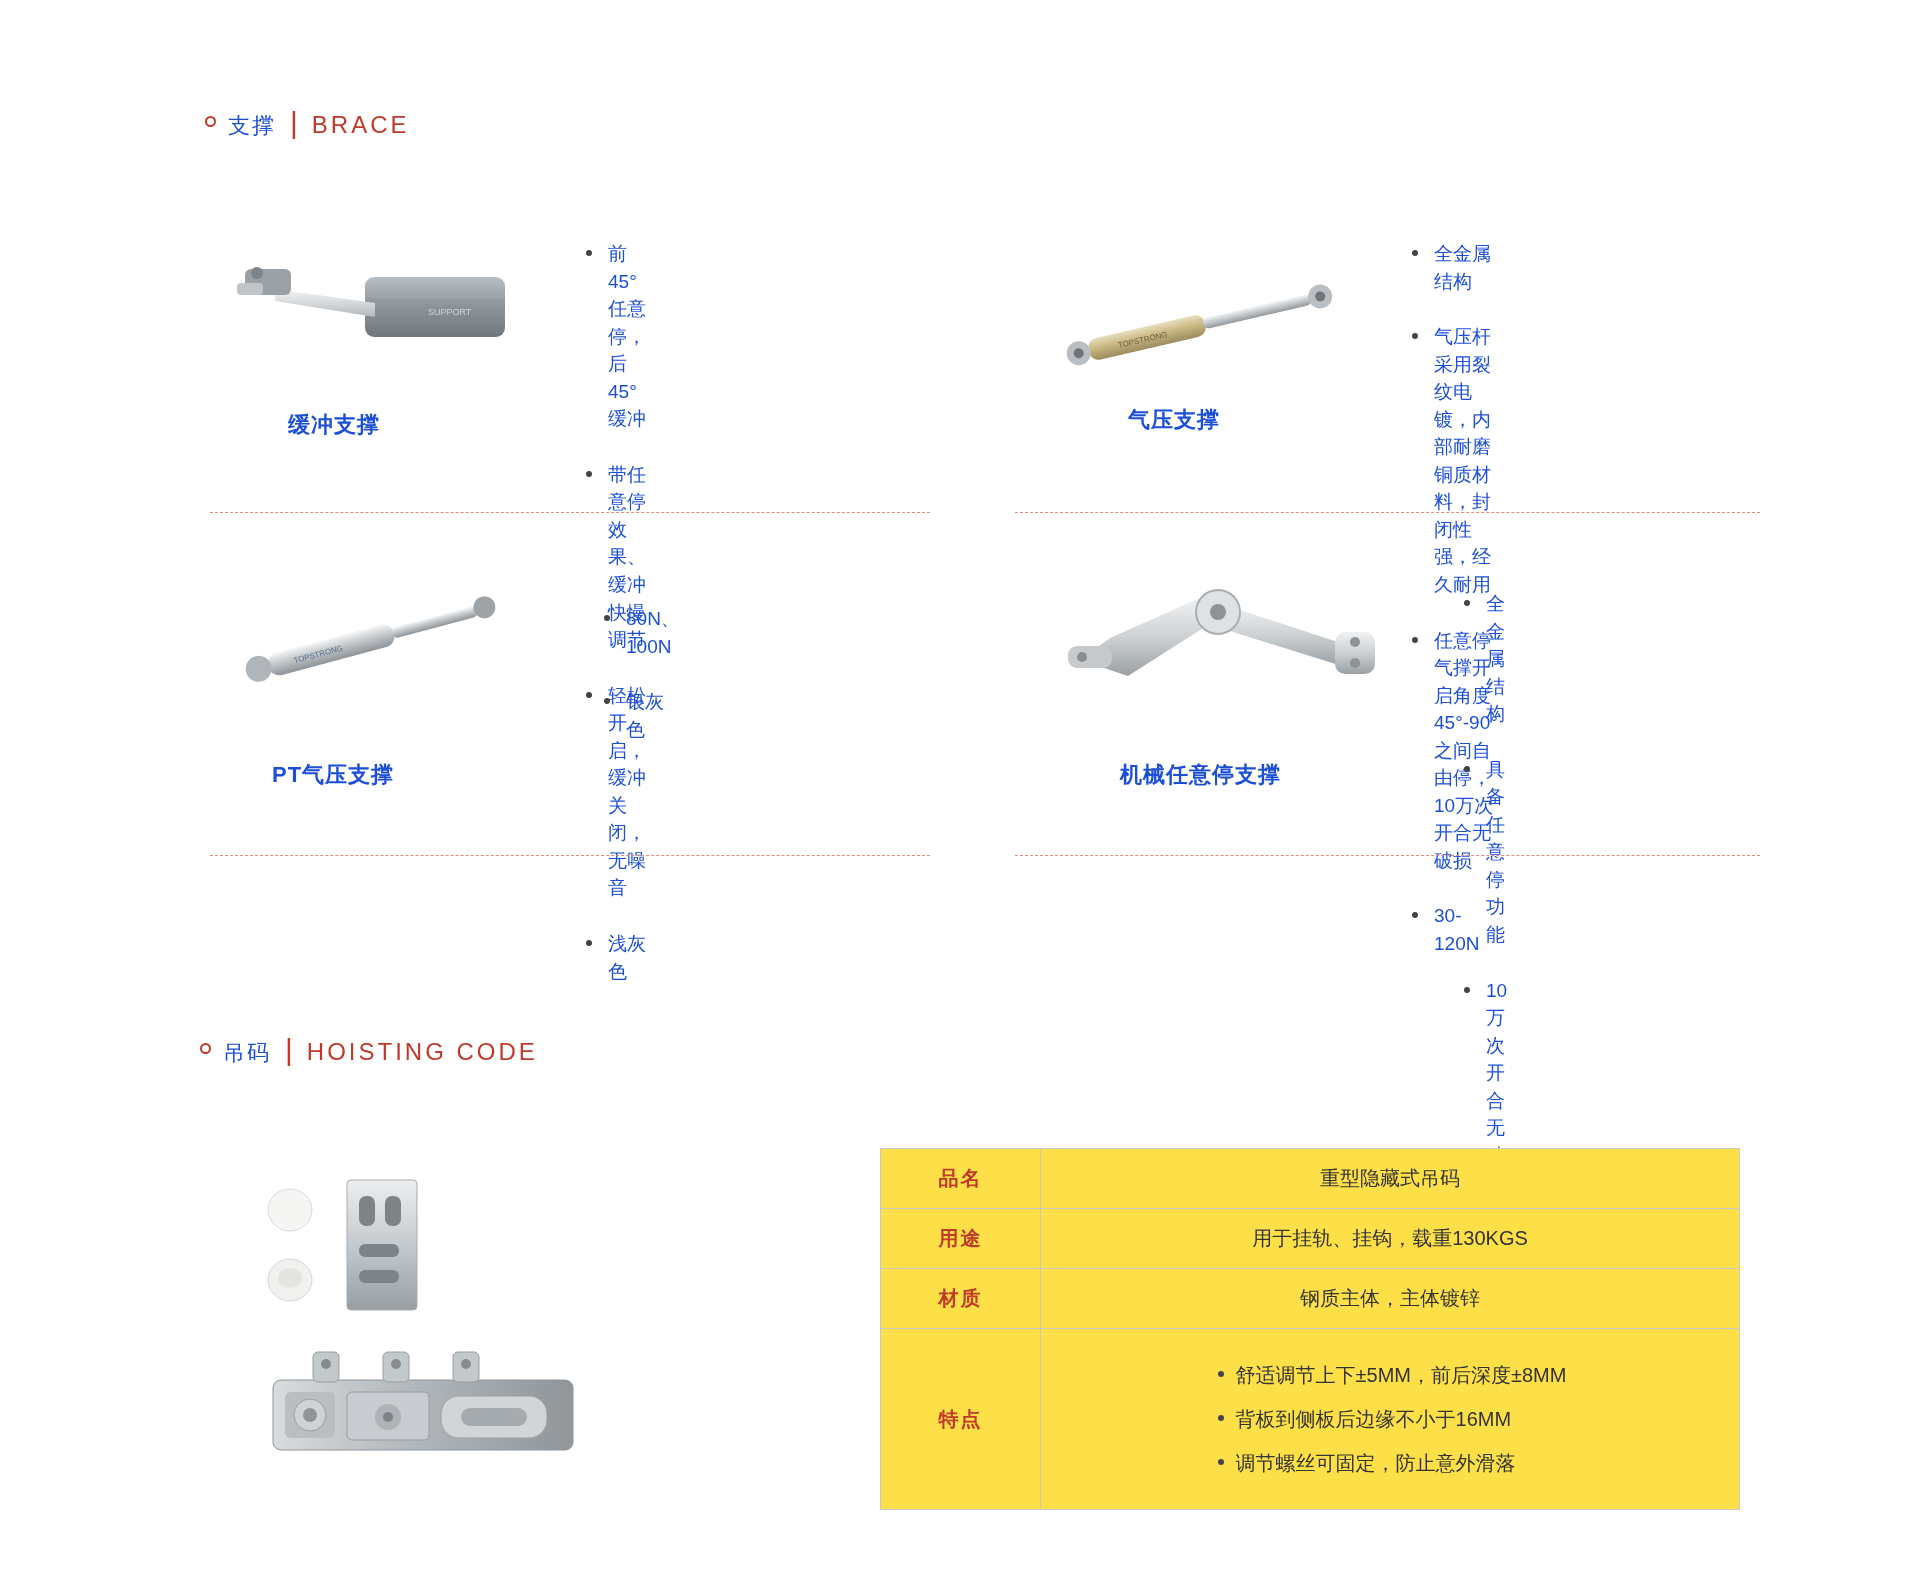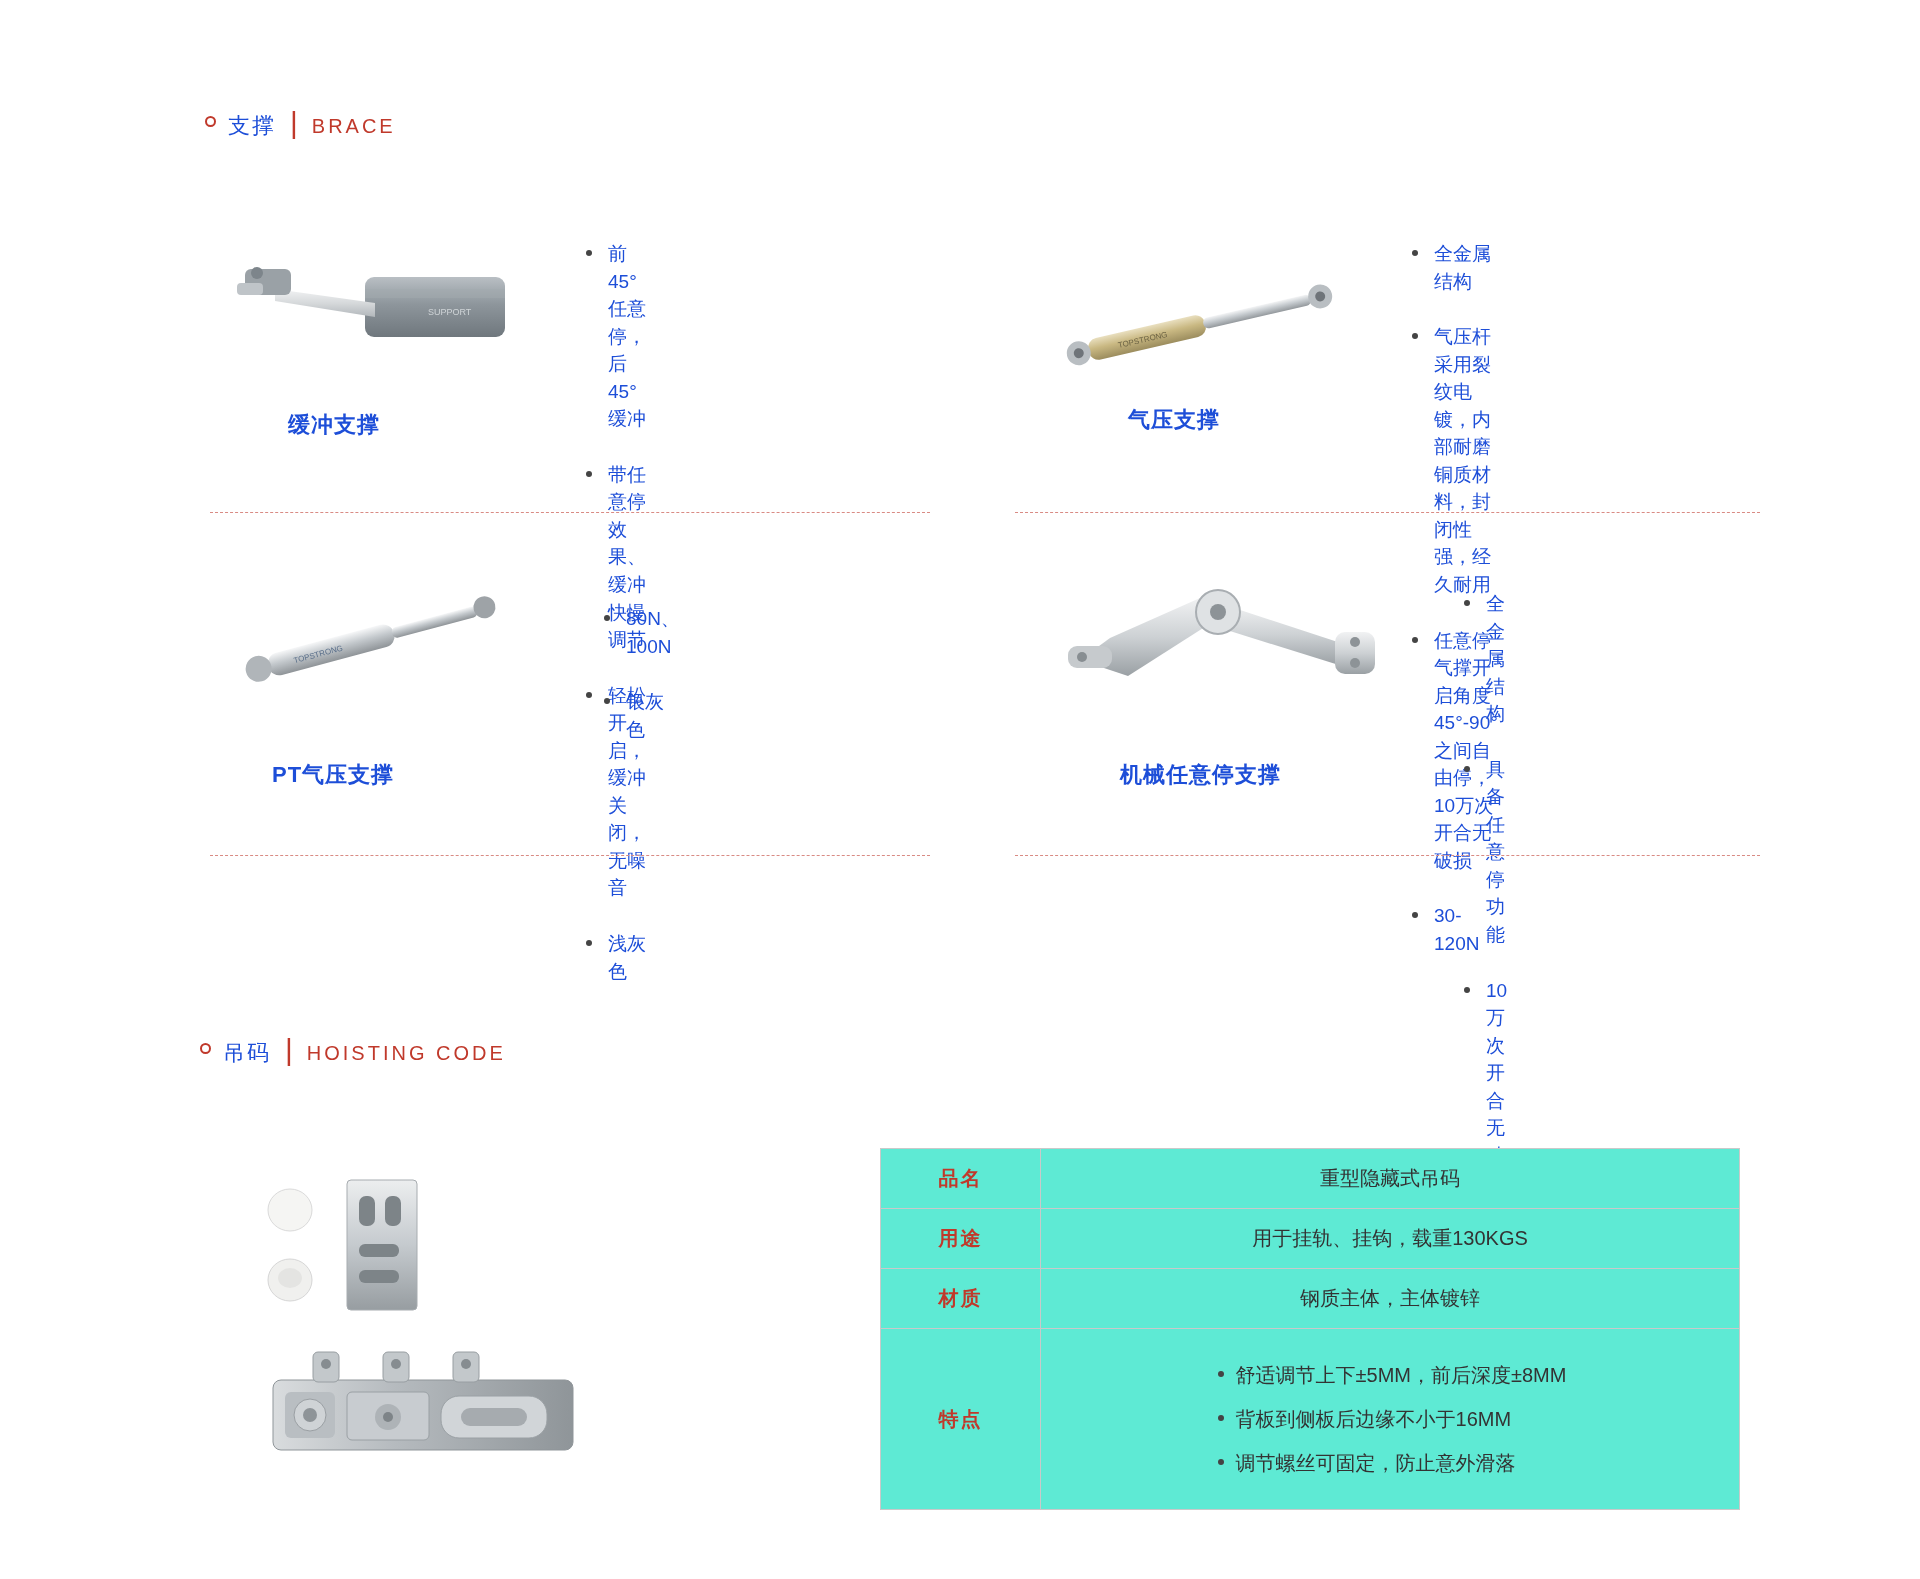--- a/index.html
+++ b/index.html
@@ -41,21 +41,21 @@
     line-height: 1;
   }
   .sec-bar {
     color: #c0392b;
     font-size: 30px;
     font-weight: 300;
     margin: 0 4px;
     line-height: 1;
   }
   .sec-en {
-    font-size: 20px;
+    font-size: 24px;
     color: #c0392b;
     letter-spacing: 3px;
     font-weight: 400;
     line-height: 1;
   }
 
   
   .cell { position: absolute; }
   .cell-img {
     position: absolute;
@@ -95,21 +95,21 @@
   .divider {
     position: absolute;
     border-top: 1px dashed #d98b84;
     height: 0;
   }
 
   
   .spec-table {
     position: absolute;
     border-collapse: collapse;
-    background: #5eead4;
+    background: #fde047;
   }
   .spec-table td {
     border: 1px solid #c9c9c9;
     font-size: 20px;
     color: #333;
     padding: 16px 10px;
     vertical-align: middle;
   }
   .spec-table td.label {
     width: 160px;

